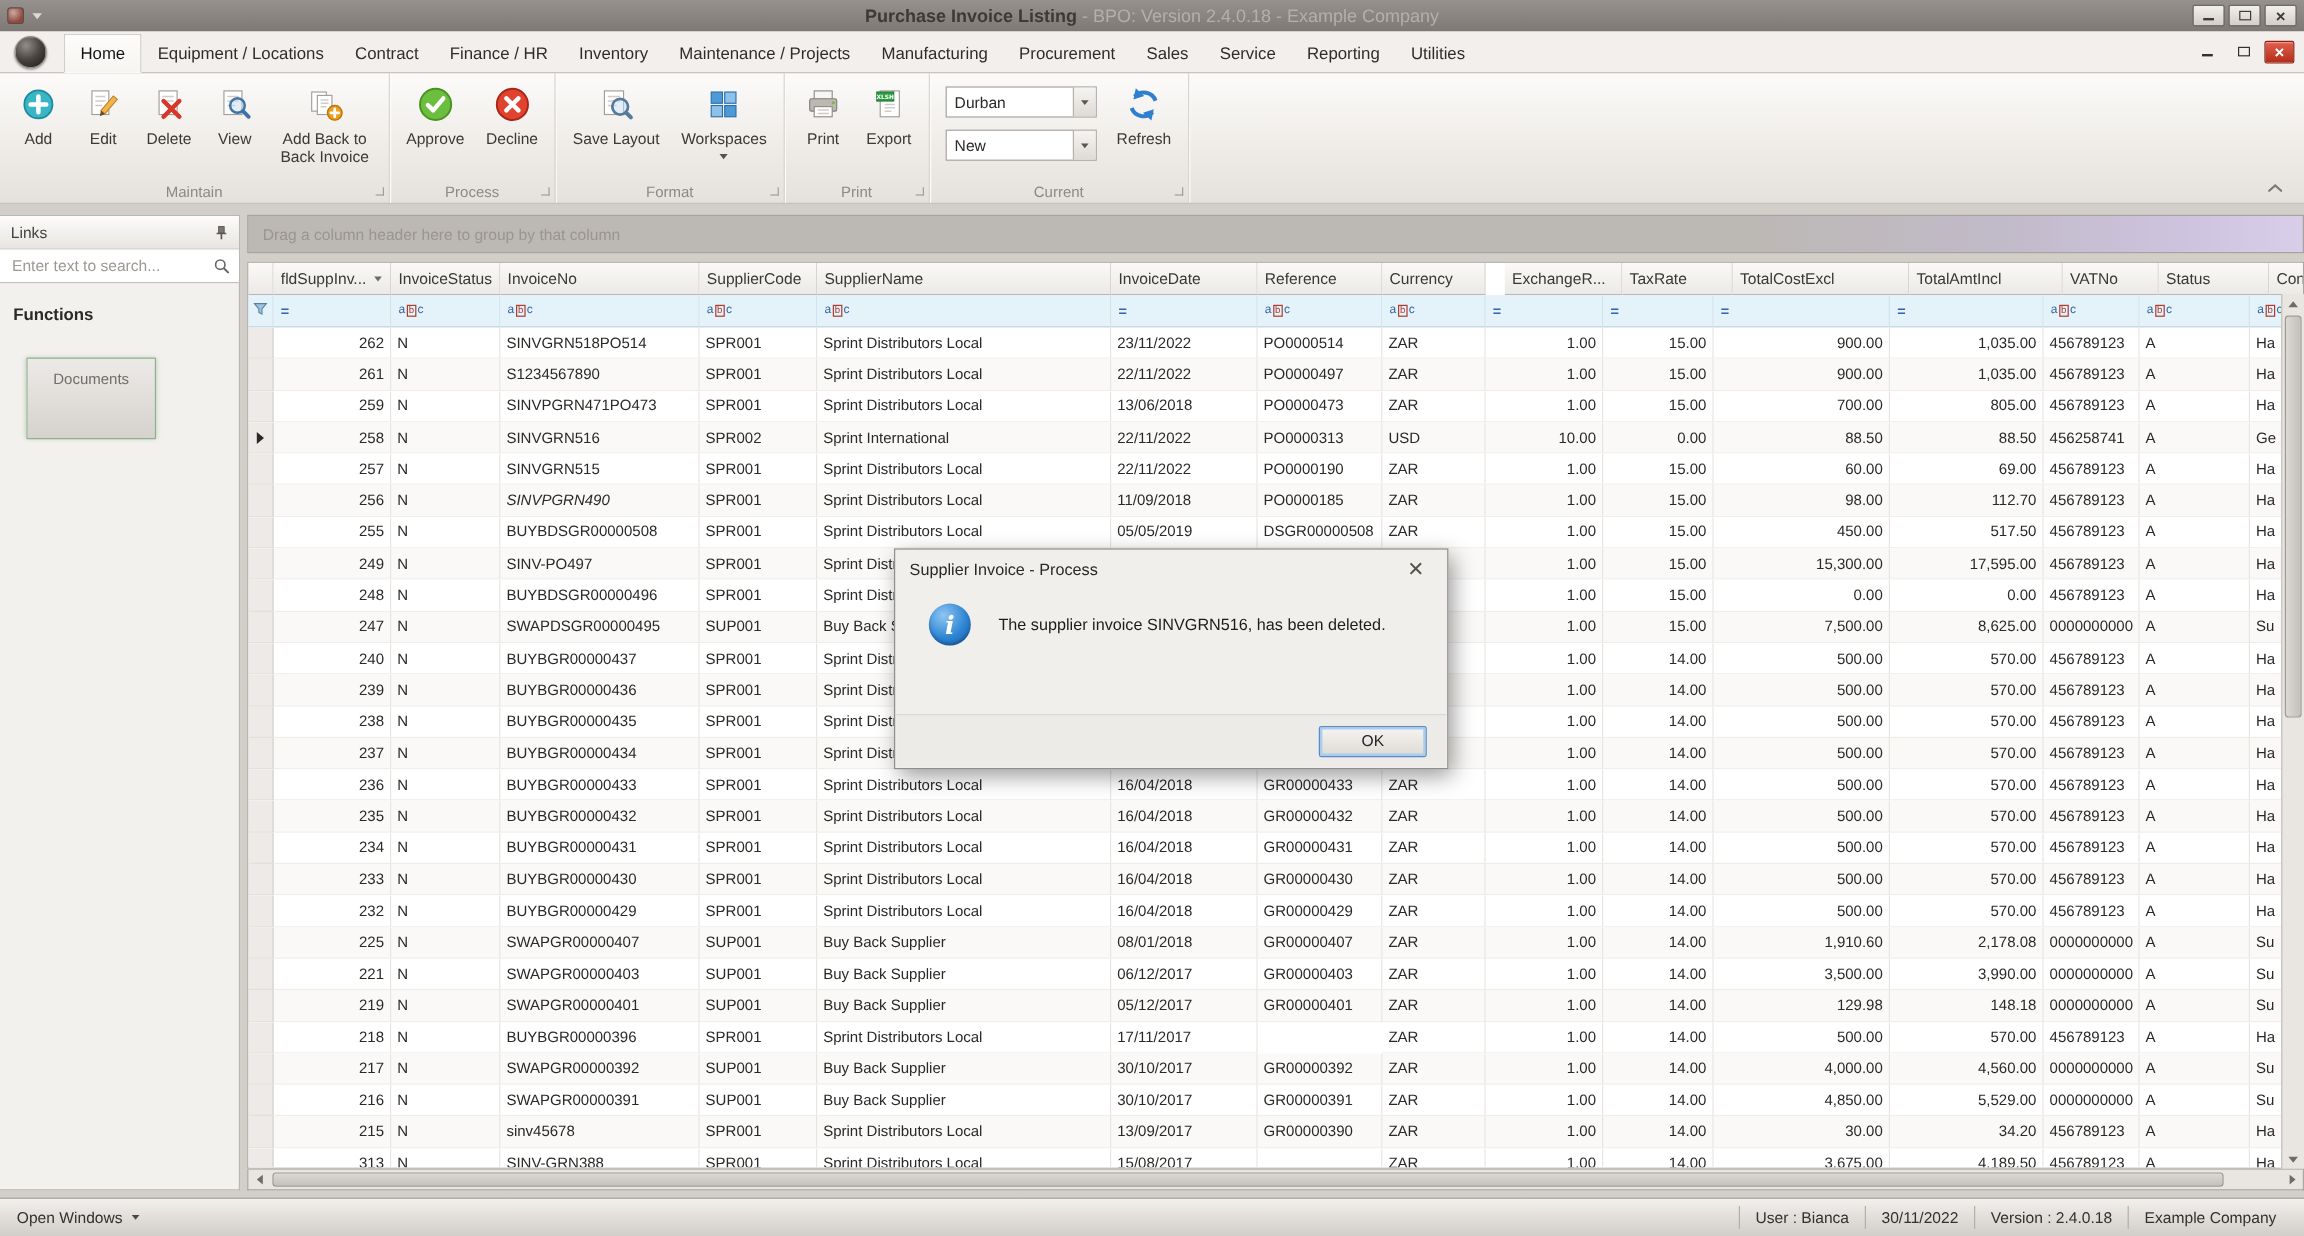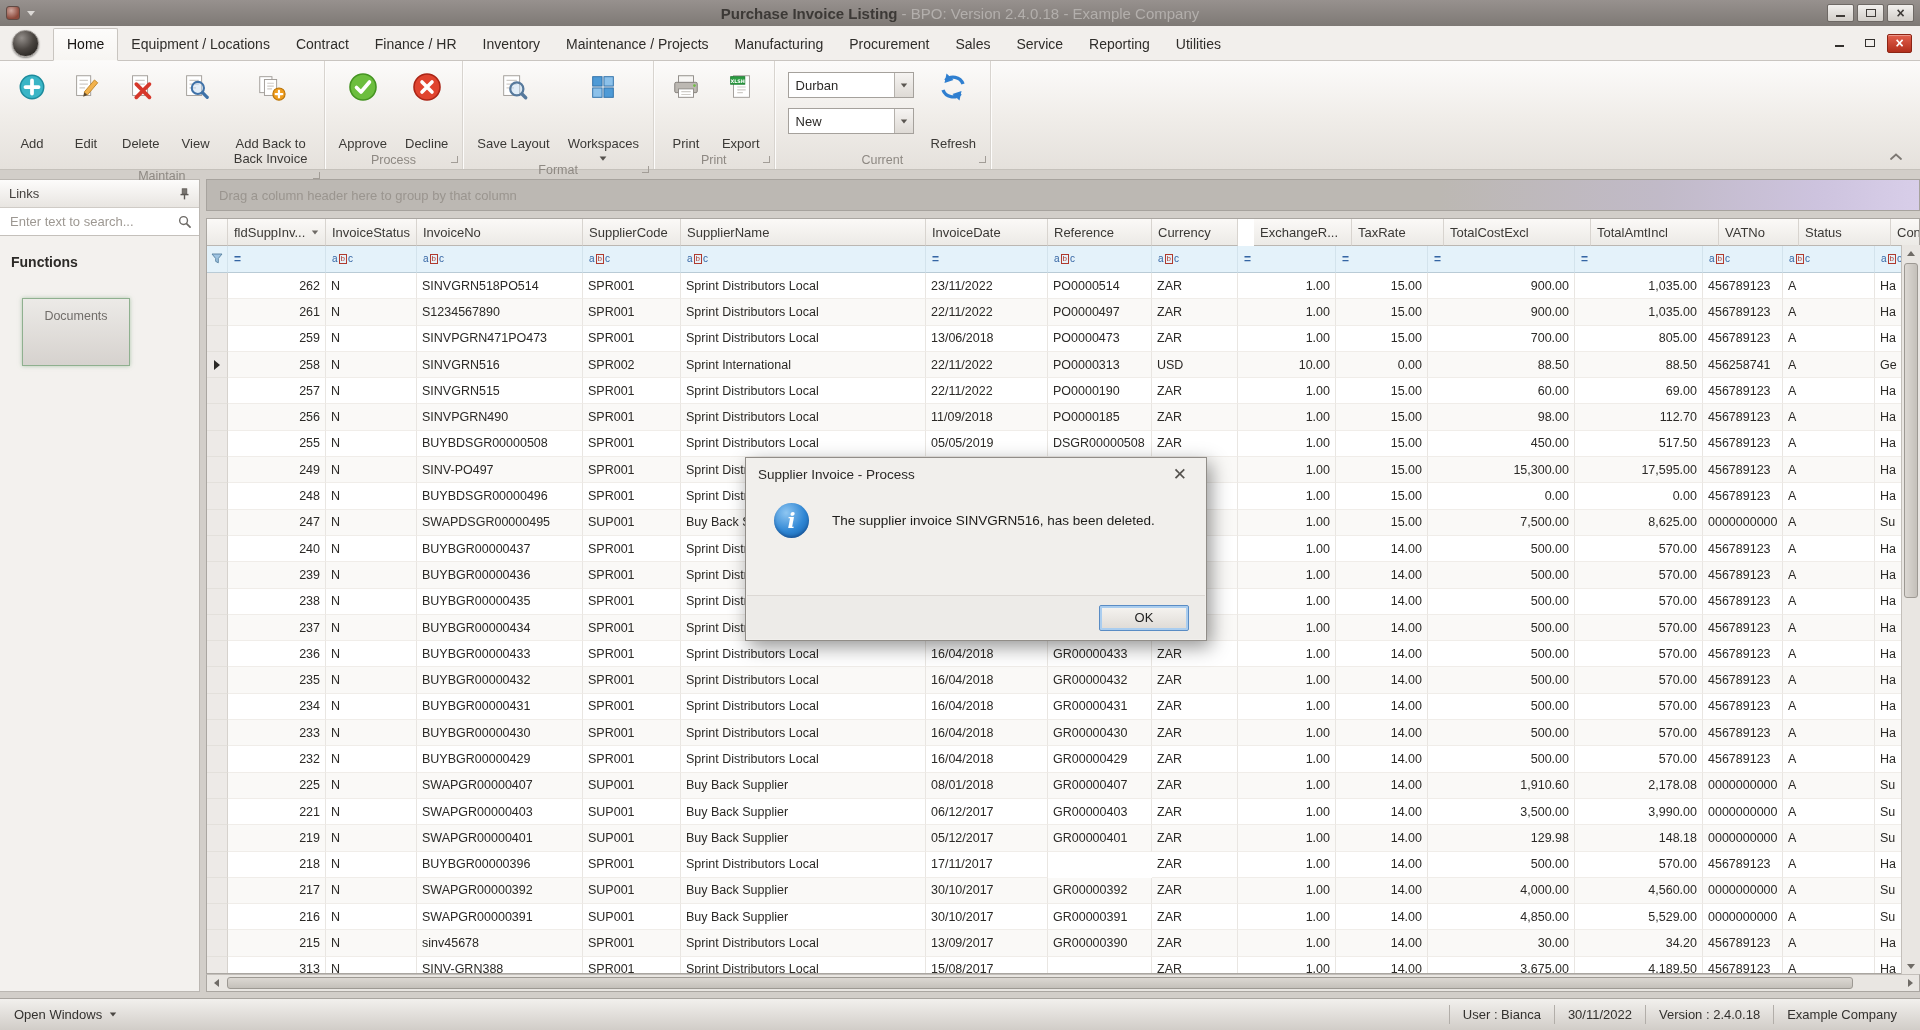--- a/index.html
+++ b/index.html
@@ -44,21 +44,21 @@
   
   .ribbon{position:absolute;top:61px;left:0;right:0;height:109px;
           background:linear-gradient(#fcfbfa,#f0ede9 52%,#e5e1dc);border-bottom:1px solid #c5c1bb;
           display:flex;align-items:stretch;z-index:3;}
   .rgroup{display:flex;flex-direction:column;border-right:1px solid #d8d4cf;box-shadow:1px 0 0 #fdfcfb;}
   .rbuttons{flex:1;display:flex;align-items:flex-start;padding:4px 6px 0;gap:2px;}
   .rbtn{min-width:52px;min-height:86px;display:flex;flex-direction:column;align-items:center;gap:4px;
         padding:5px 8px 0;border-radius:3px;font-size:13px;color:#3b3936;text-align:center;}
   .rbtn.wide{width:94px;padding:5px 2px 0;}
   .ricon{height:34px;display:flex;align-items:center;justify-content:center;}
-  .rlbl{line-height:1.18;margin-top:28px;}
+  .rlbl{line-height:1.18;}
   .rbtn .wcaret{margin-top:1px;transform:scale(.85);border-top-color:#55514d;}
   .rlabel{height:18px;line-height:18px;text-align:center;font-size:12.5px;color:#8e8983;position:relative;padding:0 14px;}
   .rlabel::after{content:"";position:absolute;right:4px;bottom:6px;width:6px;height:6px;
                  border-right:1.6px solid #a29d97;border-bottom:1.6px solid #a29d97;}
   .combo-stack{display:flex;flex-direction:column;gap:10px;padding:7px 7px 0;}
   .combo{width:126px;height:26px;background:#fff;border:1px solid #a5a19c;display:flex;align-items:center;}
   .combo-text{flex:1;padding:0 7px;font-size:13px;color:#2b2927;overflow:hidden;white-space:nowrap;}
   .combo-btn{width:19px;height:100%;background:linear-gradient(#f6f4f2,#dedad5);border-left:1px solid #b5b1ac;
              display:flex;align-items:center;justify-content:center;}
   .combo-btn .tri-down{transform:scale(.8);border-top-color:#5a5651;}
@@ -599,21 +599,21 @@
             <div class="g-cell num" style="width: 147px;">60.00</div>
             <div class="g-cell num" style="width: 128px;">69.00</div>
             <div class="g-cell" style="width: 80px;">456789123</div>
             <div class="g-cell" style="width: 92px;">A</div>
             <div class="g-cell" style="width: 60px;">Ha</div>
           </div>
           <div class="g-row">
             <div class="g-cell g-ind"></div>
             <div class="g-cell num" style="width: 98px;">256</div>
             <div class="g-cell" style="width: 91px;">N</div>
-            <div class="g-cell" style="width: 166px;">SINVPGRN490</div>
+            <div class="g-cell" style="width: 166px; font-style: italic;">SINVPGRN490</div>
             <div class="g-cell" style="width: 98px;">SPR001</div>
             <div class="g-cell" style="width: 245px;">Sprint Distributors Local</div>
             <div class="g-cell" style="width: 122px;">11/09/2018</div>
             <div class="g-cell" style="width: 104px;">PO0000185</div>
             <div class="g-cell" style="width: 86px;">ZAR</div>
             <div class="g-cell num" style="width: 98px;">1.00</div>
             <div class="g-cell num" style="width: 92px;">15.00</div>
             <div class="g-cell num" style="width: 147px;">98.00</div>
             <div class="g-cell num" style="width: 128px;">112.70</div>
             <div class="g-cell" style="width: 80px;">456789123</div>

